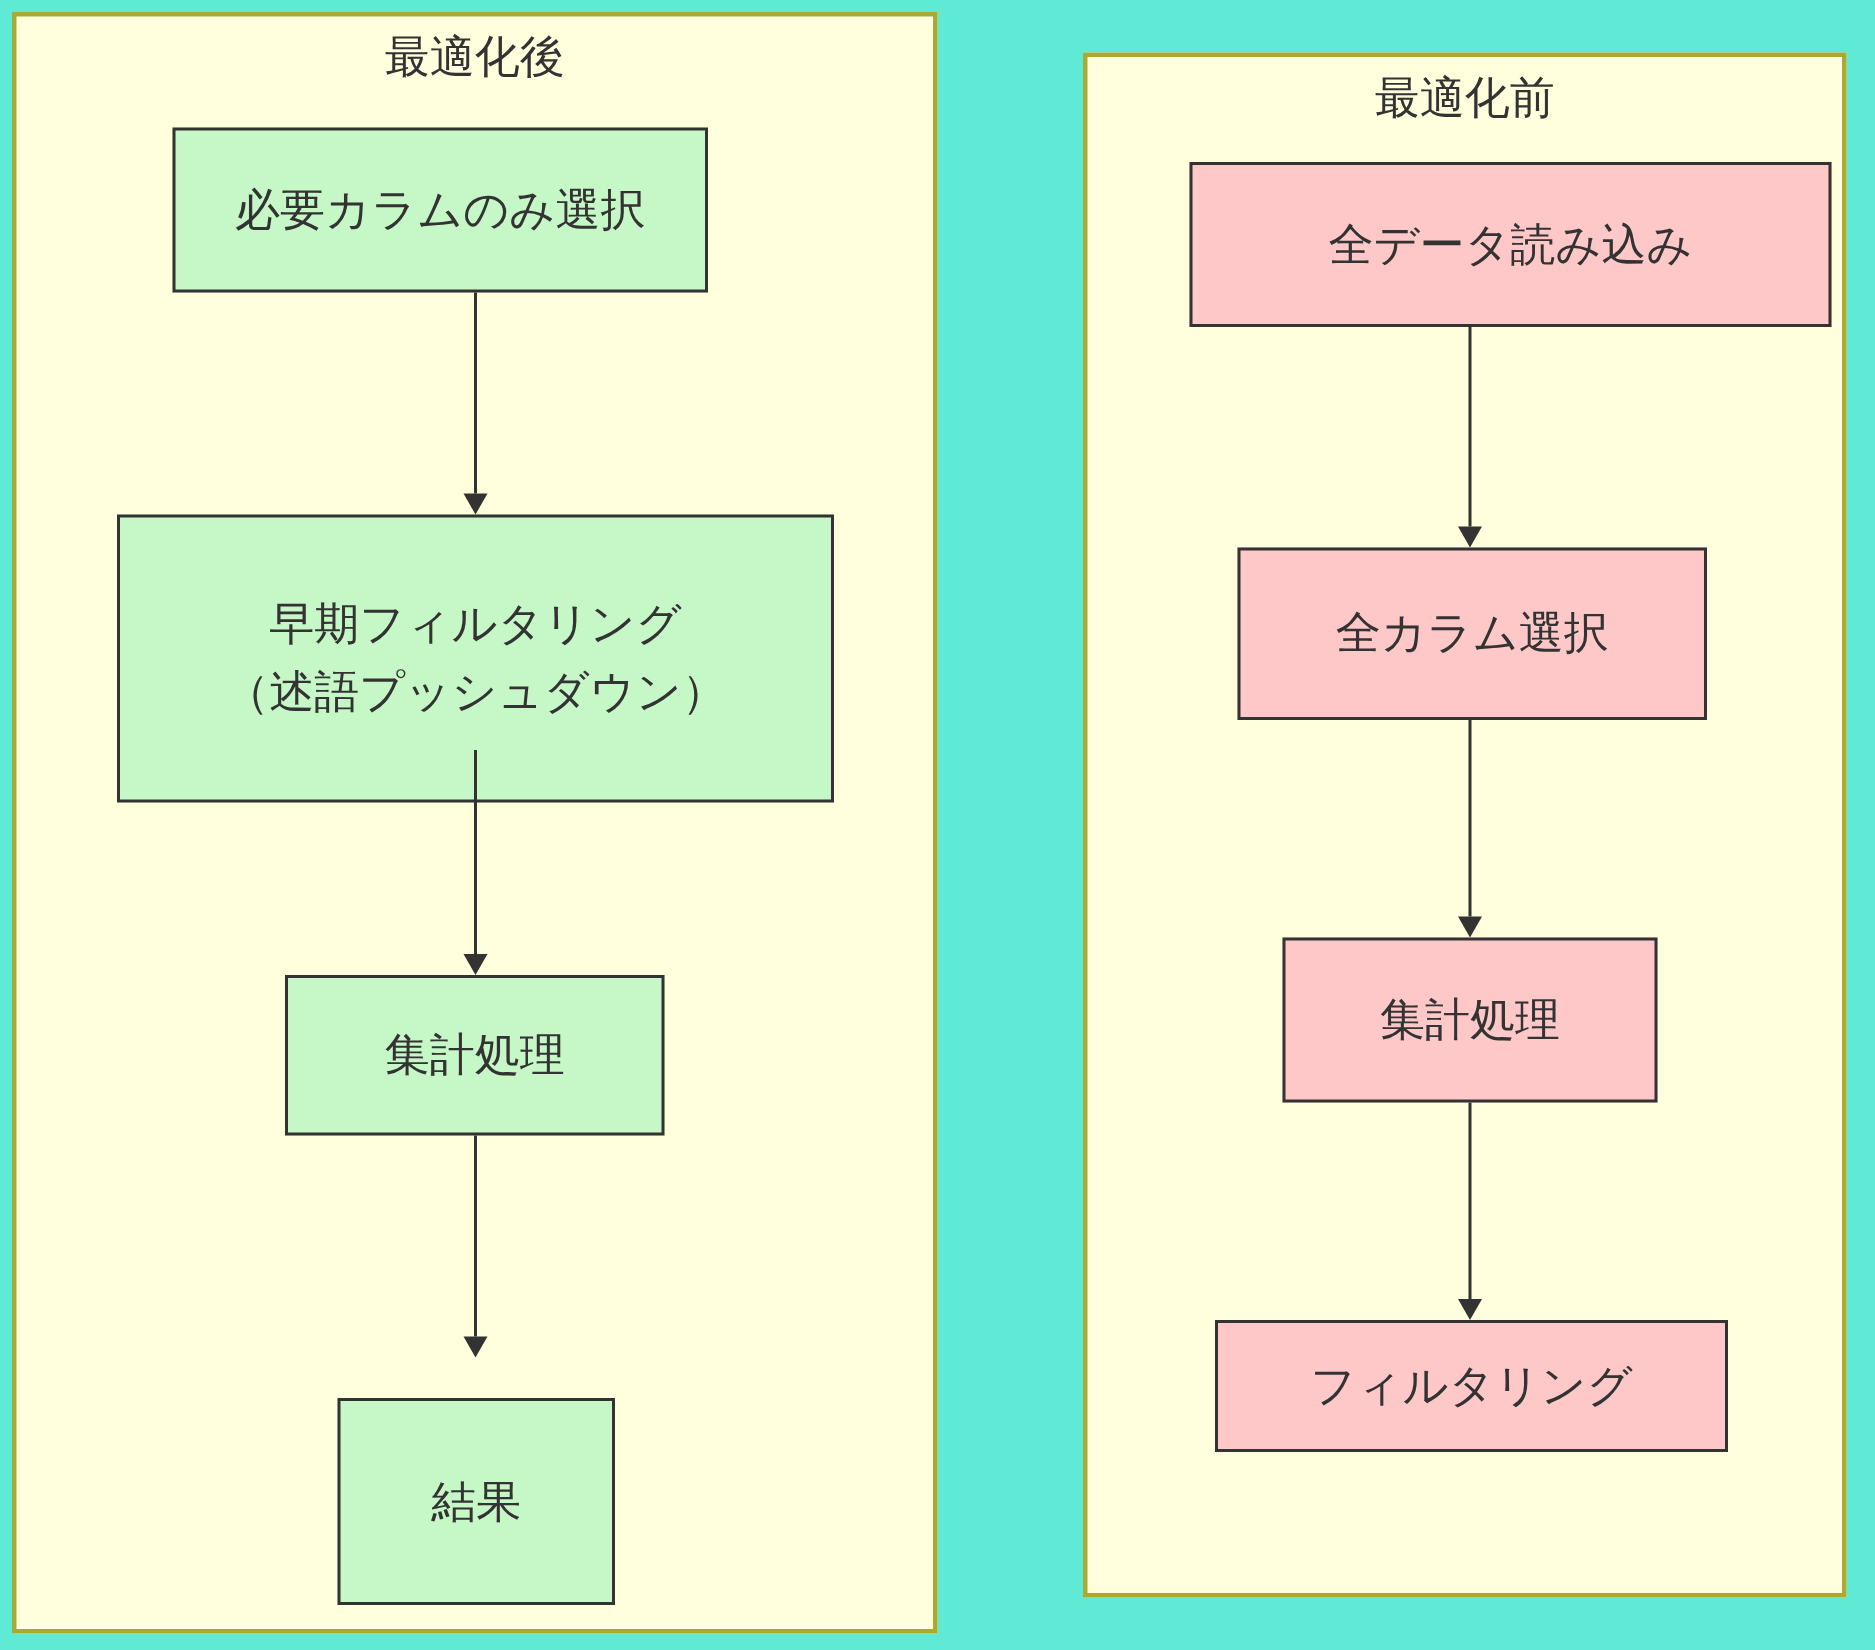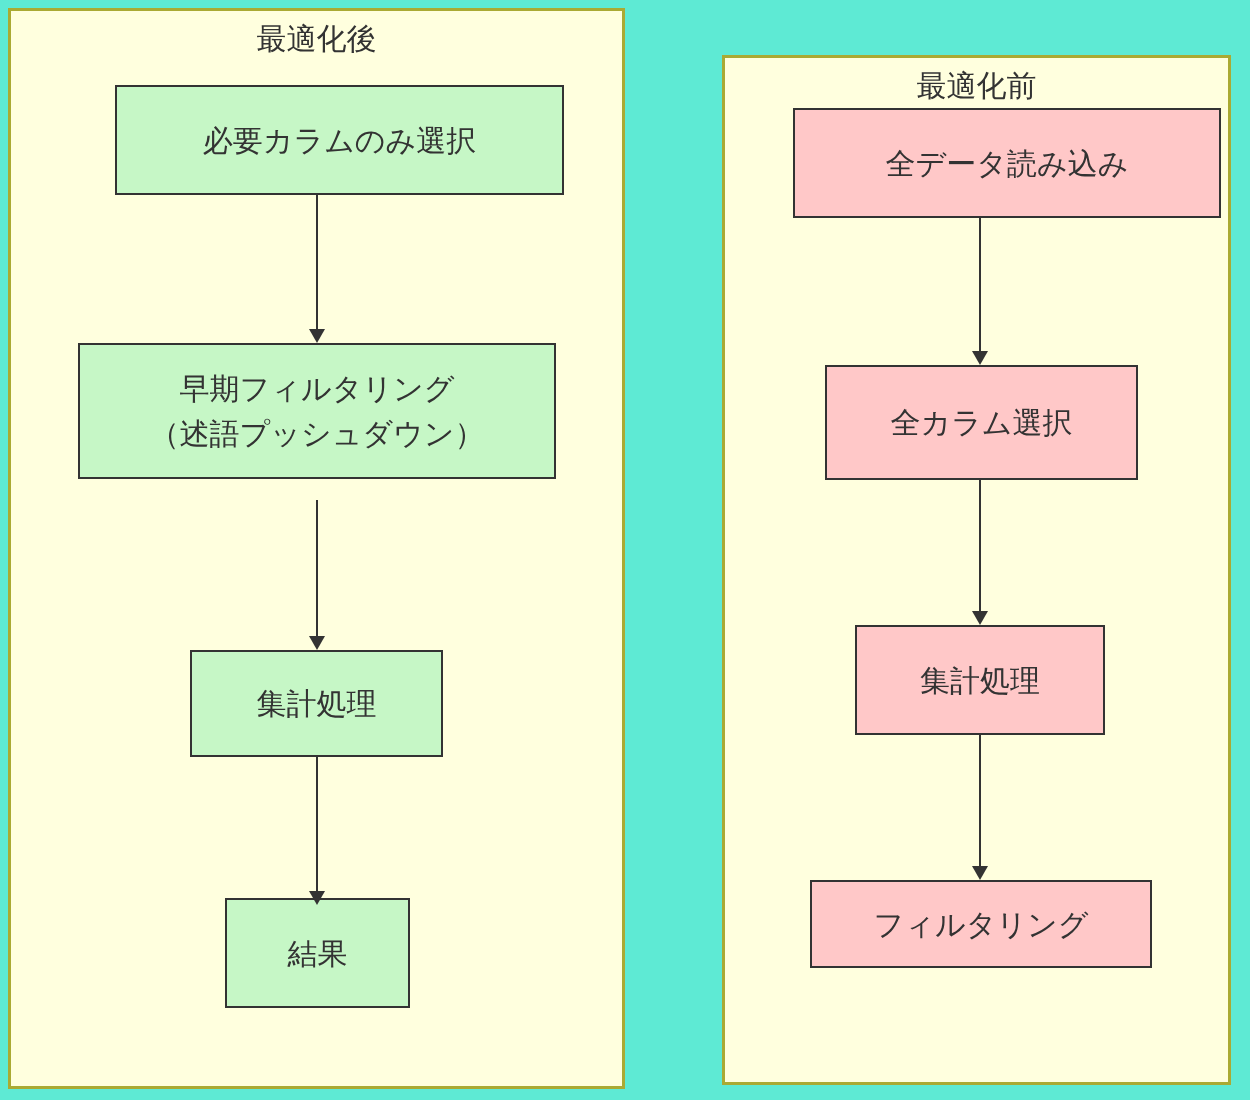--- a/index.html
+++ b/index.html
@@ -21,21 +21,21 @@
     overflow:hidden;
     padding-left:24px;
   }
   .panel{
     position:absolute;
     background:var(--panel-bg);
     border:3px solid var(--panel-border);
     box-sizing:border-box;
   }
   .panel-left{left:8px;top:8px;width:617px;height:1081px;}
-  .panel-right{left:722px;top:35px;width:509px;height:1030px;margin-top:20px;}
+  .panel-right{left:722px;top:35px;width:509px;height:1030px;}
   .panel-title{
     position:absolute;
     left:0;right:0;top:10px;
     text-align:center;
     font-size:30px;
     line-height:1.2;
     color:var(--text);
   }
   .node{
     position:absolute;
@@ -46,24 +46,24 @@
     justify-content:center;
     text-align:center;
     font-size:30px;
     line-height:1.5;
     white-space:pre-line;
   }
   .node-green{background:var(--optimized-fill);}
   .node-pink{background:var(--unoptimized-fill);}
 
   
-  .n-a{left:115px;top:85px;width:449px;height:110px;}
-  .n-b{left:78px;top:343px;width:478px;height:136px;text-align:center;}
+  .n-a{left:115px;top:85px;width:357px;height:110px;}
+  .n-b{left:78px;top:343px;width:478px;height:192px;text-align:center;}
   .n-c{left:190px;top:650px;width:253px;height:107px;}
-  .n-d{left:225px;top:898px;width:185px;height:110px;}
+  .n-d{left:225px;top:932px;width:185px;height:138px;}
   
   .n-e{left:793px;top:108px;width:428px;height:110px;}
   .n-f{left:825px;top:365px;width:313px;height:115px;text-align:center;}
   .n-g{left:855px;top:625px;width:250px;height:110px;}
   .n-h{left:810px;top:880px;width:342px;height:88px;}
 
   .arrow-line{
     position:absolute;
     width:2px;
     background:var(--arrow);

